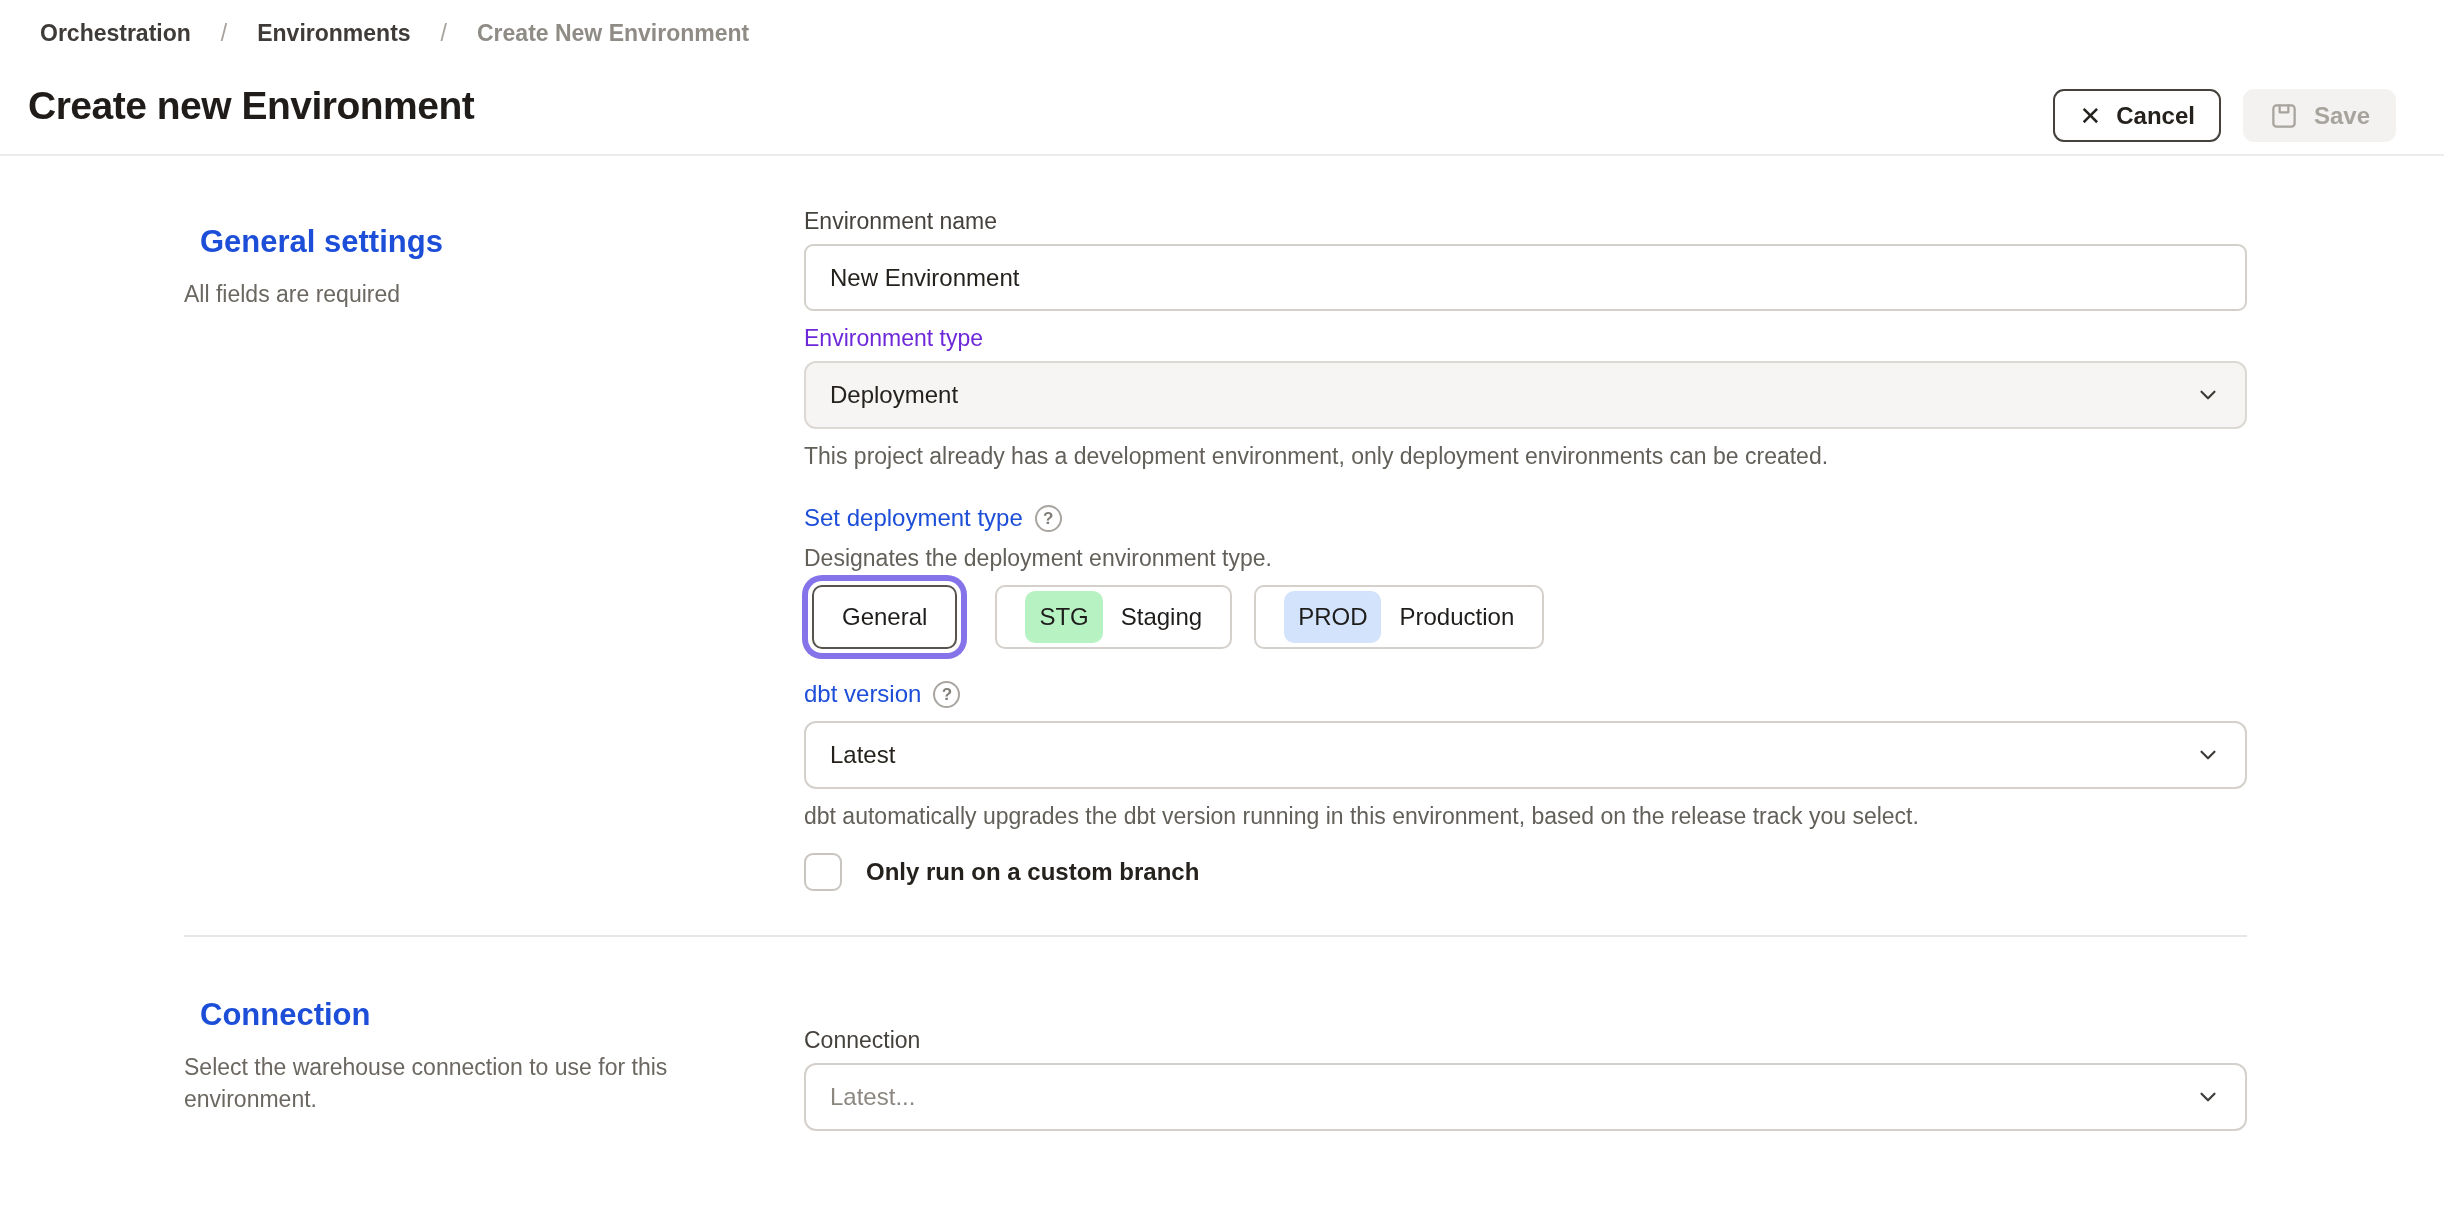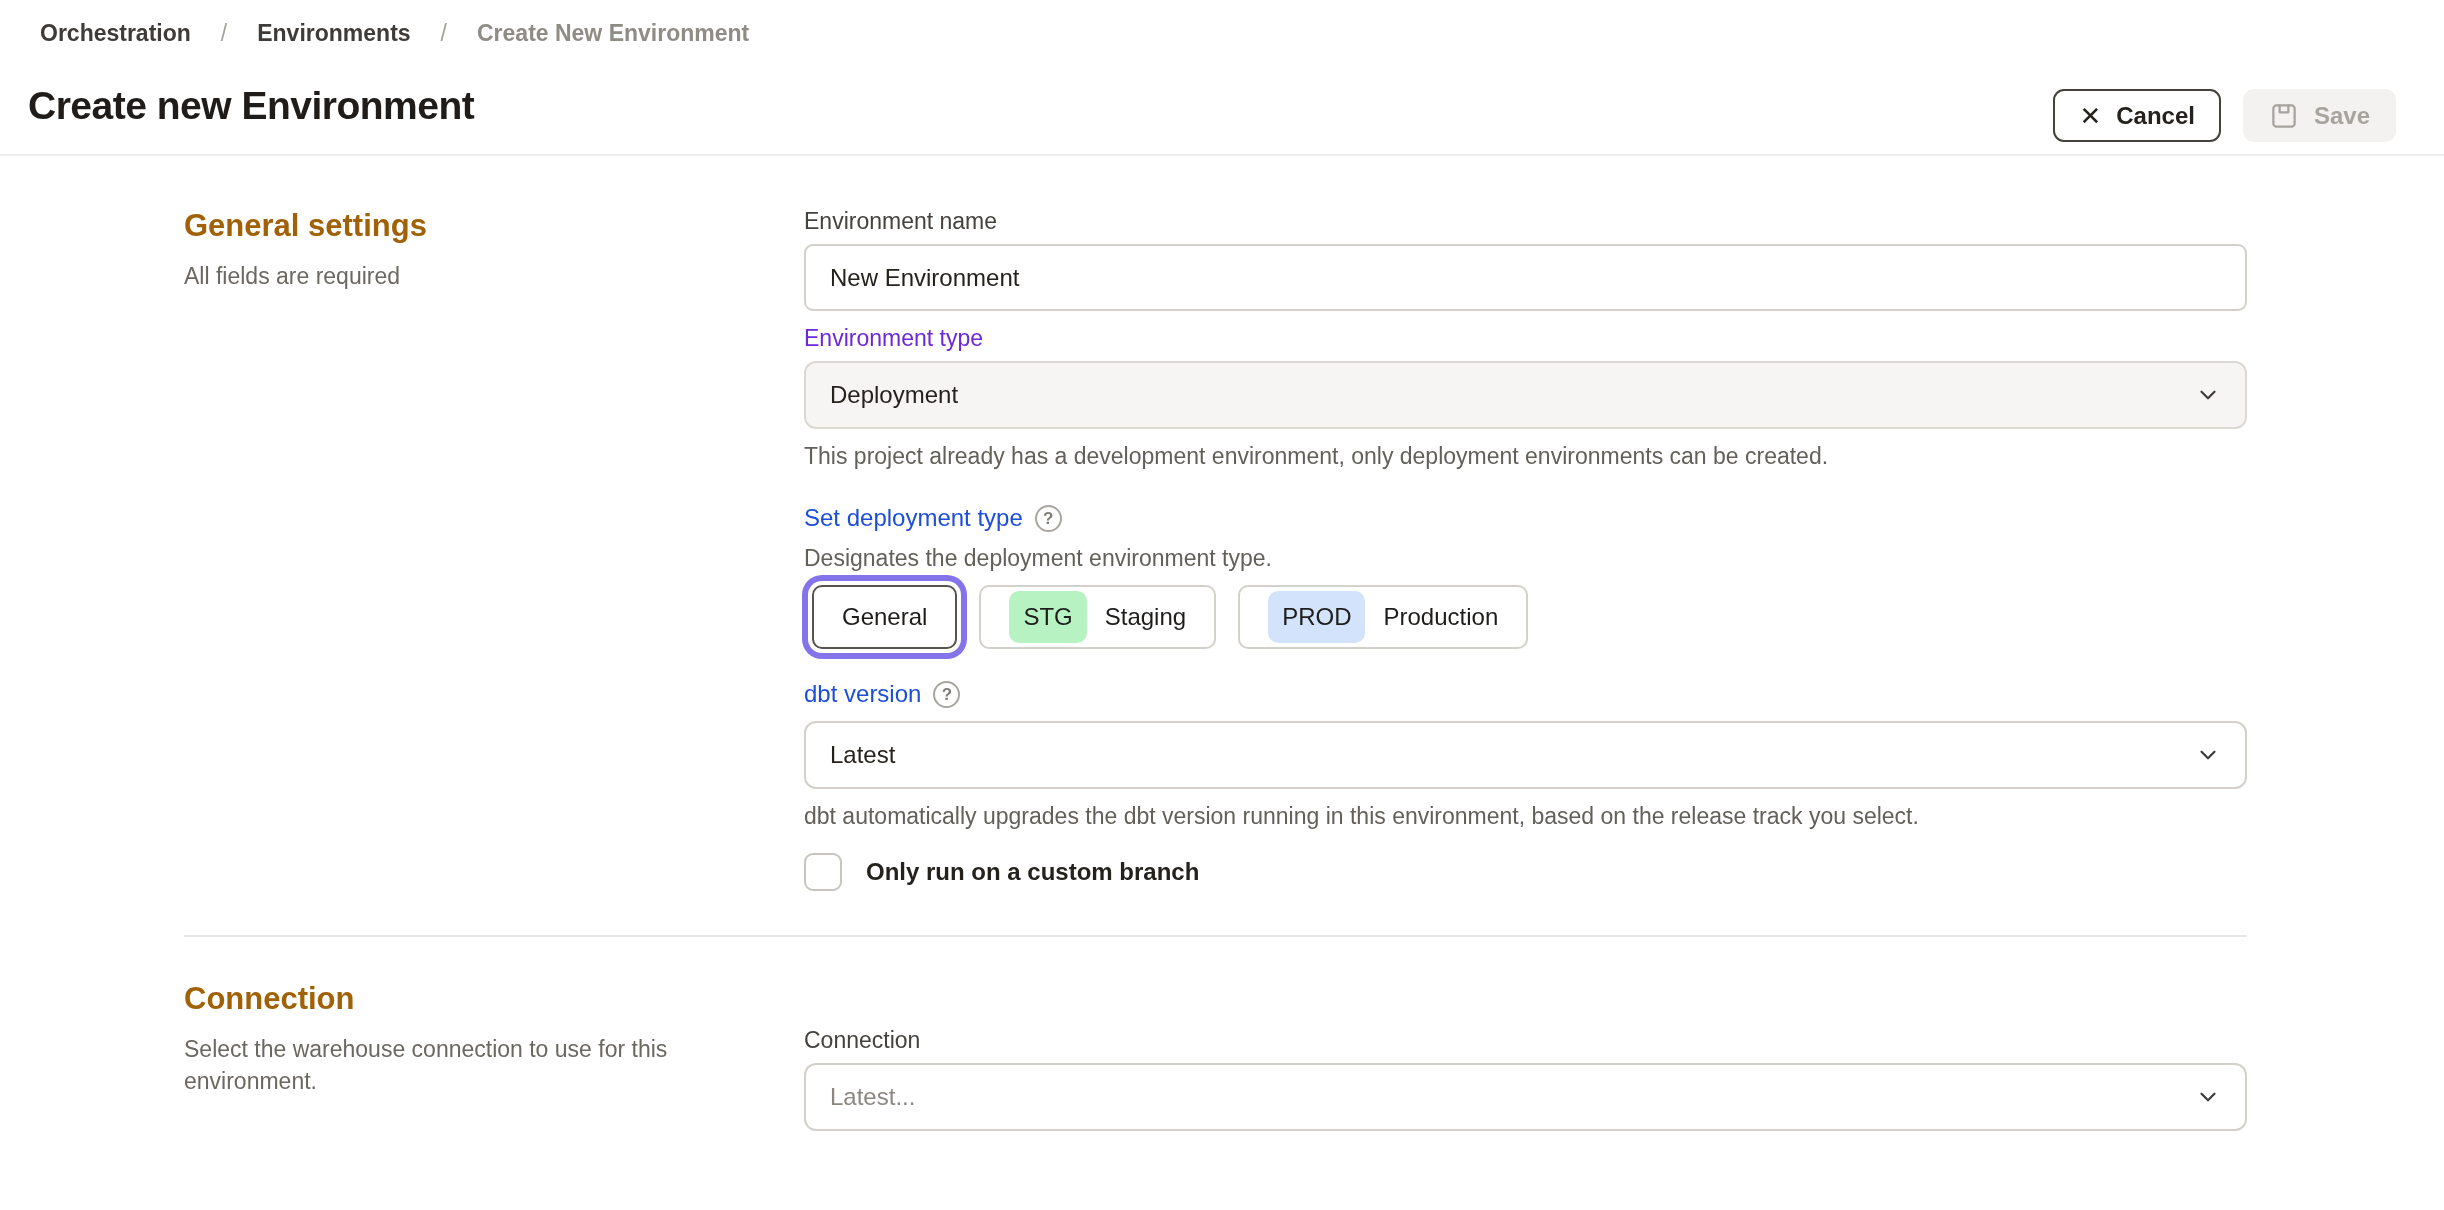--- a/index.html
+++ b/index.html
@@ -30,21 +30,21 @@
   .btn-cancel { background: #fff; border: 2px solid #45423D; color: #25221E; }
   .btn-save { background: #F3F2F0; border: 2px solid #F3F2F0; color: #A7A39D; cursor: default; }
   .x-glyph { font-size: 26px; font-weight: 400; line-height: 1; }
   .save-svg { display: block; }
 
   
   main { padding-top: 50px; }
   .section { display: flex; padding-left: 184px; }
   .section-left { width: 620px; padding-right: 60px; }
   .section-right { width: 1443px; }
-  h2.section-heading { margin: 0; font-size: 31px; font-weight: 700; line-height: 40px; color: #a16207; }
+  h2.section-heading { margin: 16px; font-size: 31px; font-weight: 700; line-height: 40px; color: #1d4ed8; }
   .section-sub { margin: 14px 0 0; font-size: 23px; line-height: 32px; color: #6B6761; max-width: 505px; }
 
   
   .field-label { display: block; font-size: 23px; line-height: 30px; color: #45423E; margin-bottom: 8px; }
   .field-label.disabled { color: #6d28d9; }
   .text-input {
     width: 100%; height: 67px; border: 2px solid #D4D0CB; border-radius: 9px;
     font-family: inherit; font-size: 24px; color: #25221E; padding: 8px 24px; background: #fff; outline: none;
   }
   .select {
@@ -70,21 +70,21 @@
   .deploy-helper { margin-top: 8px; }
   .deploy-options { display: flex; gap: 22px; margin-top: 12px; }
   .deploy-btn {
     height: 64px; border-radius: 10px; border: 2px solid #D4D0CB; background: #fff;
     font-family: inherit; font-size: 24px; font-weight: 400; color: #1F1D1B;
     display: flex; align-items: center; gap: 18px; padding: 0 28px; cursor: pointer;
   }
   .deploy-btn.selected {
     border-color: #57534E;
     box-shadow: 0 0 0 4px #ffffff, 0 0 0 10px var(--accent, #8573EA);
-    margin-left: 8px; margin-right: 0;
+    margin-left: 8px; margin-right: 16px;
   }
   .badge {
     height: 52px; padding: 0 14px; border-radius: 10px; font-size: 24px;
     display: flex; align-items: center; color: #1F1D1B;
   }
   .badge:empty { display: none; }
   .badge-stg { background: var(--staging-badge, #B7F2C3); }
   .badge-prod { background: var(--production-badge, #D2E3FB); }
 
   .checkbox-row { display: flex; align-items: center; gap: 24px; margin-top: 22px; }

